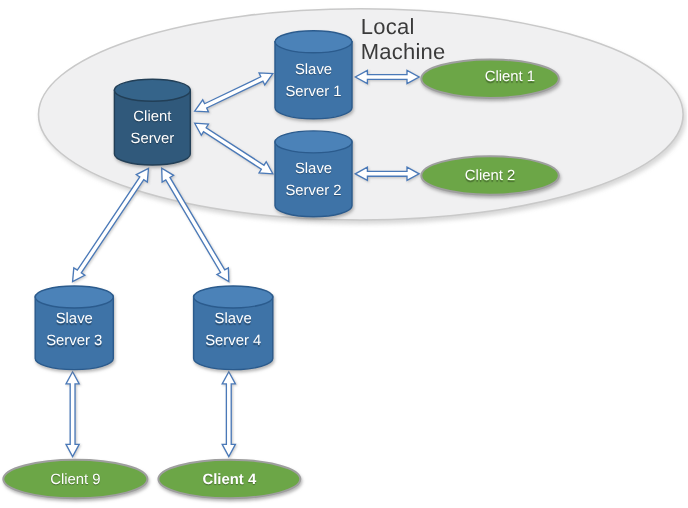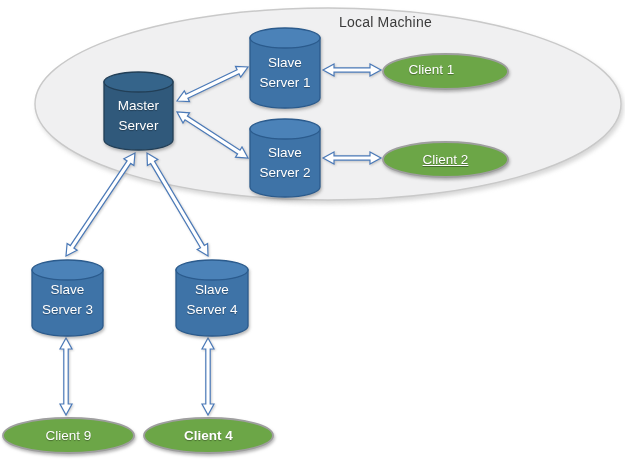--- a/index.html
+++ b/index.html
@@ -5,34 +5,34 @@
   html,body{margin:0;padding:0;background:#ffffff;}
   .diagram{
     position:relative;width:625px;height:462px;background:#ffffff;
     font-family:"Liberation Sans", sans-serif;overflow:hidden;
   }
   svg{position:absolute;left:0;top:0;}
   .container-shadow{filter:drop-shadow(2px 3px 2px rgba(140,140,140,0.35));}
   .node-shadow{filter:drop-shadow(1px 2px 1.5px rgba(110,110,110,0.5));}
   .arrow-shadow{filter:drop-shadow(1px 1px 1px rgba(140,140,140,0.45));}
   .title-label{
-    position:absolute;left:339px;top:14px;width:130px;
-    font-size:14px;letter-spacing:0.2px;
+    position:absolute;left:328px;top:14px;width:130px;
+    font-size:20px;letter-spacing:0.2px;
   }
   .node-label{
     position:absolute;display:flex;align-items:center;justify-content:center;
     text-align:center;font-size:13.5px;line-height:1.45;white-space:pre-line;
     text-shadow:0 1px 1px rgba(0,0,0,0.35);pointer-events:none;
   }
   #lbl-master {left:104px;top:82px; width:69px; height:68px;}
   #lbl-slave1 {left:250px;top:38px; width:70px; height:70px;}
   #lbl-slave2 {left:250px;top:129px;width:70px; height:68px;}
   #lbl-slave3 {left:32px; top:268px;width:71px; height:64px;}
   #lbl-slave4 {left:176px;top:268px;width:72px; height:64px;}
-  #lbl-client1{left:369px;top:54px; width:125px;height:32px;}
+  #lbl-client1{left:401px;top:54px; width:125px;height:32px;}
   #lbl-client2{left:383px;top:142px;width:125px;height:35px;}
   #lbl-client3{left:3px;  top:418px;width:131px;height:35px;}
   #lbl-client4{left:144px;top:418px;width:129px;height:35px;font-weight:bold;}
 </style>
 </head>
 <body>
 
 <div class="diagram">
   <svg id="shapes" width="625" height="462" viewBox="0 0 625 462">
       <ellipse cx="328" cy="104" rx="293" ry="96" fill="#F0F0F1" stroke="#C9C9C9" stroke-width="1.4" class="container-shadow"></ellipse>
@@ -65,27 +65,27 @@
         <ellipse cx="212" cy="270" rx="36" ry="10" fill="#4B82B8" stroke="#2B5B8D" stroke-width="1.3"></ellipse>
       </g>
       <ellipse cx="445.5" cy="71.5" rx="62.5" ry="17.5" fill="#6CA647" stroke="#9E9E9E" stroke-width="1.8" class="node-shadow"></ellipse>
       <ellipse cx="445.5" cy="159.5" rx="62.5" ry="17.5" fill="#6CA647" stroke="#9E9E9E" stroke-width="1.8" class="node-shadow"></ellipse>
       <ellipse cx="68.5" cy="435.5" rx="65.5" ry="17.5" fill="#6CA647" stroke="#9E9E9E" stroke-width="1.8" class="node-shadow"></ellipse>
       <ellipse cx="208.5" cy="435.5" rx="64.5" ry="17.5" fill="#6CA647" stroke="#9E9E9E" stroke-width="1.8" class="node-shadow"></ellipse>
     </svg>
 
   <div class="title-label" style="color: rgb(59, 59, 59);">Local Machine</div>
 
-  <div class="node-label" id="lbl-master" style="color: rgb(255, 255, 255);">Master
+  <div class="node-label" id="lbl-master" style="color: rgb(255, 255, 255);">Client
 Server</div>
   <div class="node-label" id="lbl-slave1" style="color: rgb(255, 255, 255);">Slave
 Server 1</div>
   <div class="node-label" id="lbl-slave2" style="color: rgb(255, 255, 255);">Slave
 Server 2</div>
   <div class="node-label" id="lbl-slave3" style="color: rgb(255, 255, 255);">Slave
 Server 3</div>
   <div class="node-label" id="lbl-slave4" style="color: rgb(255, 255, 255);">Slave
 Server 4</div>
   <div class="node-label" id="lbl-client1" style="color: rgb(255, 255, 255);">Client 1</div>
-  <div class="node-label" id="lbl-client2" style="color: rgb(255, 255, 255); text-decoration: underline;">Client 2</div>
+  <div class="node-label" id="lbl-client2" style="color: rgb(255, 255, 255);">Client 2</div>
   <div class="node-label" id="lbl-client3" style="color: rgb(255, 255, 255);">Client 9</div>
   <div class="node-label" id="lbl-client4" style="color: rgb(255, 255, 255);">Client 4</div>
 </div>
 
 </body></html>

